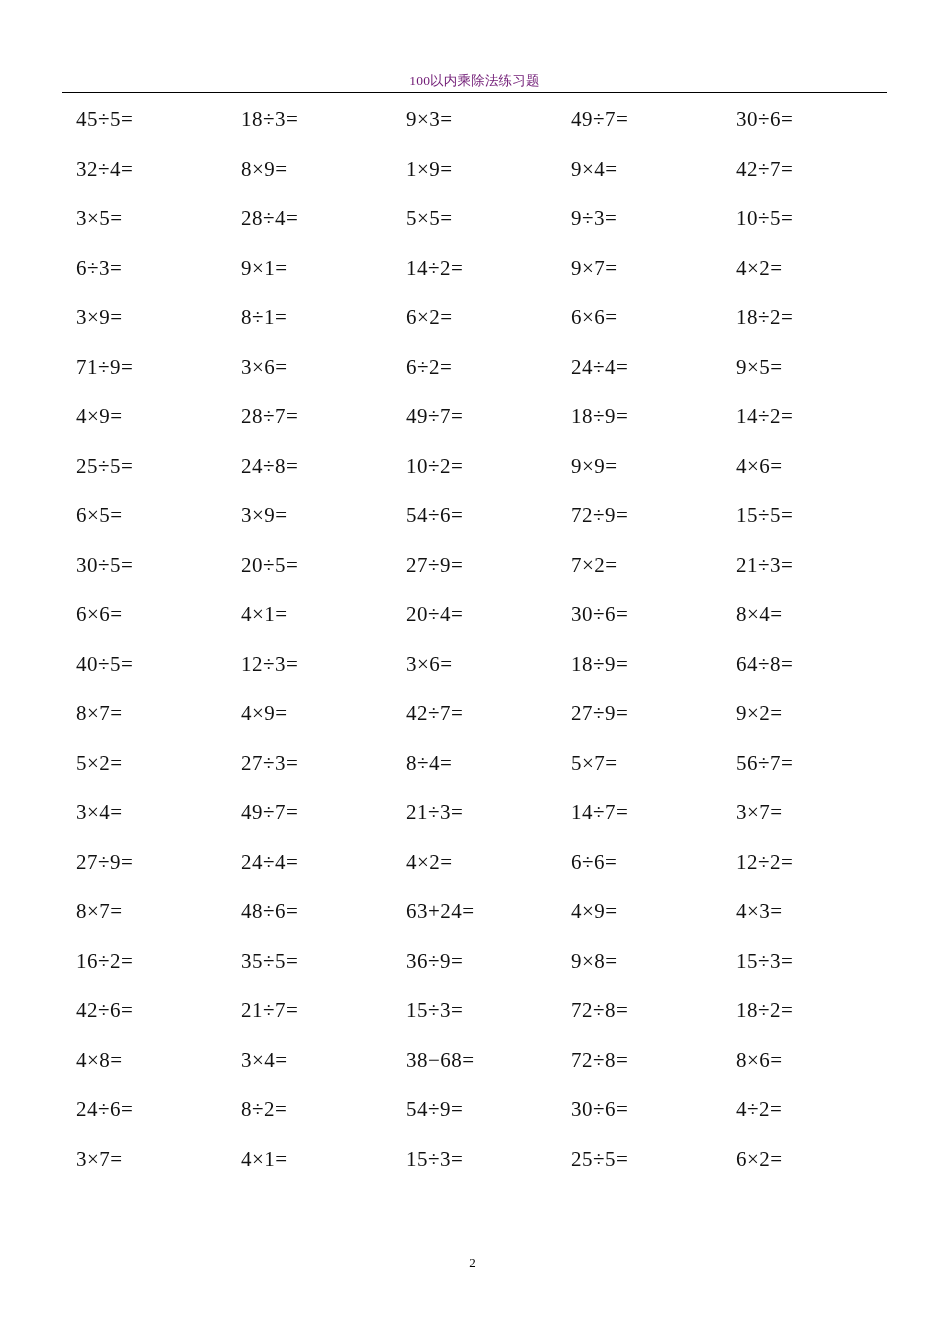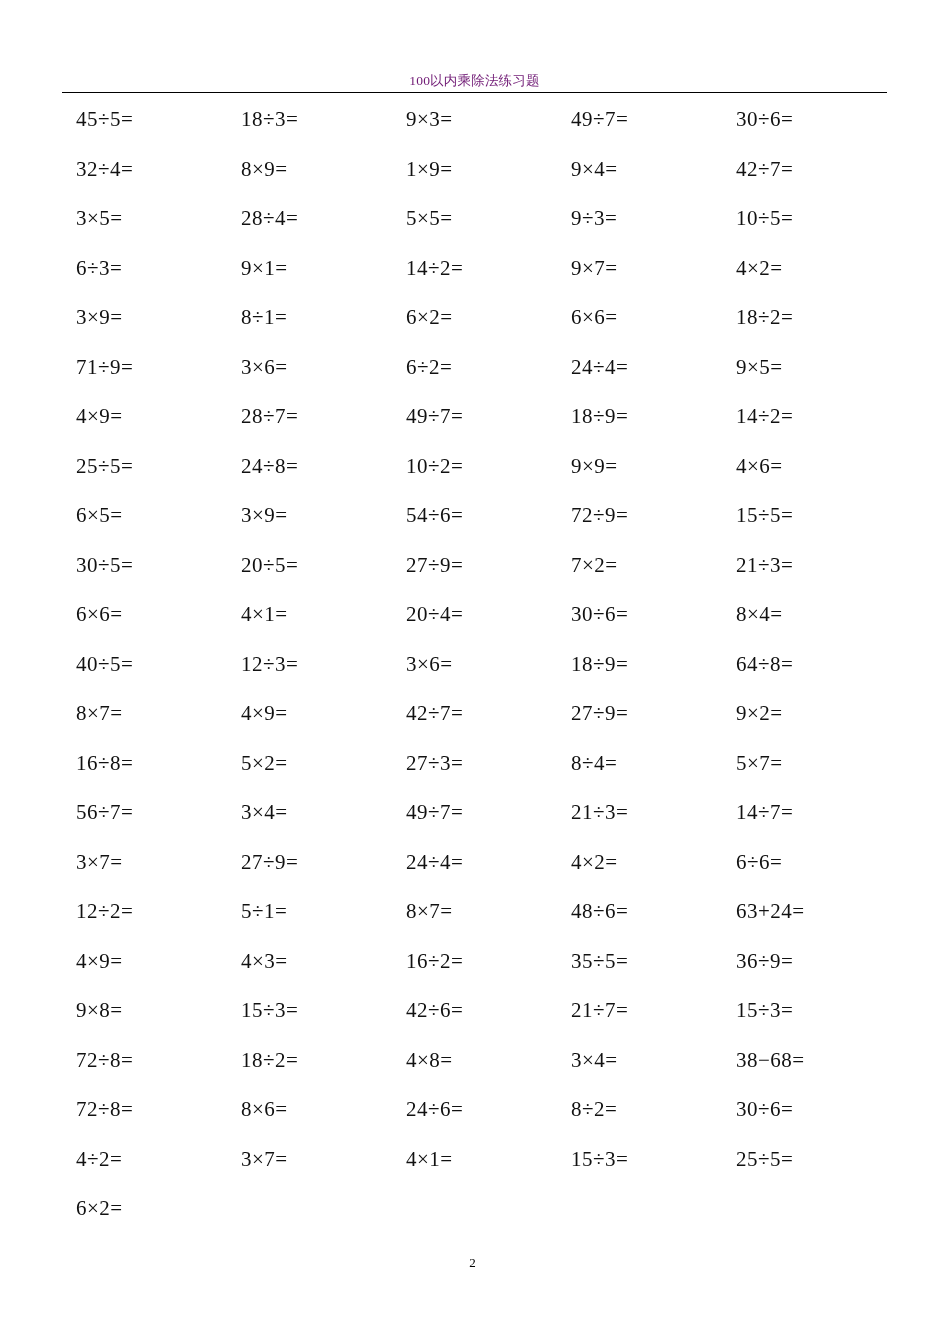--- a/index.html
+++ b/index.html
@@ -289,23 +289,20 @@
       <div class="cell">
         <span class="problem">42÷7=</span>
       </div>
       <div class="cell">
         <span class="problem">27÷9=</span>
       </div>
       <div class="cell">
         <span class="problem">9×2=</span>
       </div>
       <div class="cell">
-        <span class="problem">16÷8=</span>
-      </div>
-      <div class="cell">
         <span class="problem">5×2=</span>
       </div>
       <div class="cell">
         <span class="problem">27÷3=</span>
       </div>
       <div class="cell">
         <span class="problem">8÷4=</span>
       </div>
       <div class="cell">
         <span class="problem">5×7=</span>
@@ -337,23 +334,20 @@
       <div class="cell">
         <span class="problem">4×2=</span>
       </div>
       <div class="cell">
         <span class="problem">6÷6=</span>
       </div>
       <div class="cell">
         <span class="problem">12÷2=</span>
       </div>
       <div class="cell">
-        <span class="problem">5÷1=</span>
-      </div>
-      <div class="cell">
         <span class="problem">8×7=</span>
       </div>
       <div class="cell">
         <span class="problem">48÷6=</span>
       </div>
       <div class="cell">
         <span class="problem">63+24=</span>
       </div>
       <div class="cell">
         <span class="problem">4×9=</span>
@@ -404,20 +398,23 @@
         <span class="problem">72÷8=</span>
       </div>
       <div class="cell">
         <span class="problem">8×6=</span>
       </div>
       <div class="cell">
         <span class="problem">24÷6=</span>
       </div>
       <div class="cell">
         <span class="problem">8÷2=</span>
+      </div>
+      <div class="cell">
+        <span class="problem">54÷9=</span>
       </div>
       <div class="cell">
         <span class="problem">30÷6=</span>
       </div>
       <div class="cell">
         <span class="problem">4÷2=</span>
       </div>
       <div class="cell">
         <span class="problem">3×7=</span>
       </div>

